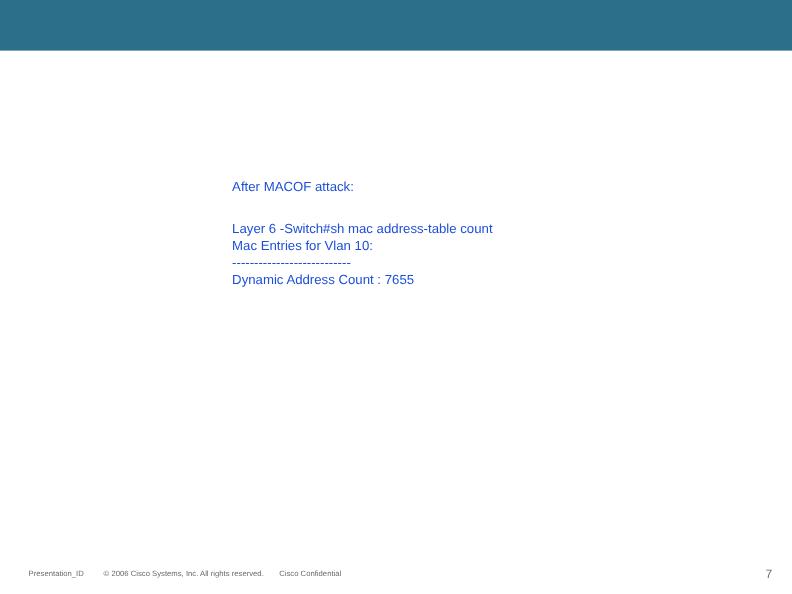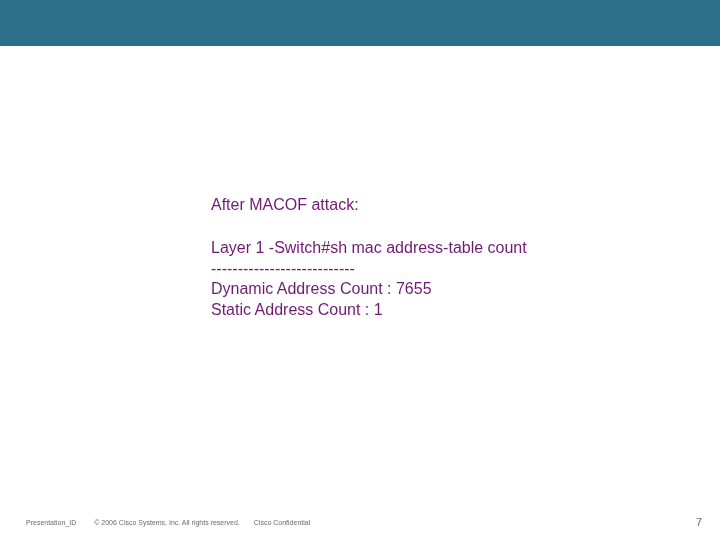--- a/index.html
+++ b/index.html
@@ -16,24 +16,23 @@
     left: 0;
     width: 720px;
     height: 46px;
     background: #2b6f8a;
   }
   .content {
     position: absolute;
     top: 163px;
     left: 211px;
     width: 460px;
-    font-size: 16px;
+    font-size: 12px;
     line-height: 1.3;
-    color: #701a75;
-    margin-top: 32px;
+    color: #1d4ed8;
   }
   .content p { margin: 0; }
   .content .block1 { margin-bottom: 22px; }
   .footer {
     position: absolute;
     left: 26px;
     bottom: 14px;
     width: 668px;
     font-size: 7px;
     color: #6a6a6a;
@@ -52,24 +51,24 @@
   }
 </style>
 </head>
 <body>
 
 <div class="slide">
   <div class="top-band"></div>
 
   <div class="content">
     <p class="block1">After MACOF attack:</p>
-    <p>Layer 1 -Switch#sh mac address-table count</p>
+    <p>Layer 6 -Switch#sh mac address-table count</p>
+    <p>Mac Entries for Vlan 10:</p>
     <p>---------------------------</p>
     <p>Dynamic Address Count  : 7655</p>
-    <p>Static  Address Count   : 1</p>
   </div>
 
   <div class="footer">
     <span class="pid">Presentation_ID</span>
     <span class="copy">© 2006 Cisco Systems, Inc. All rights reserved.</span>
     <span class="conf">Cisco Confidential</span>
   </div>
 
   <div class="page-num">7</div>
 </div>

